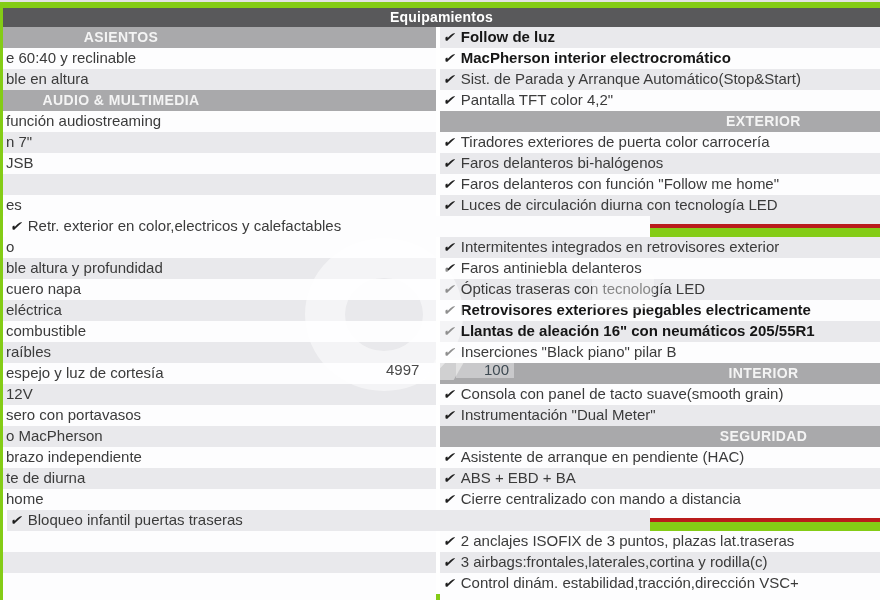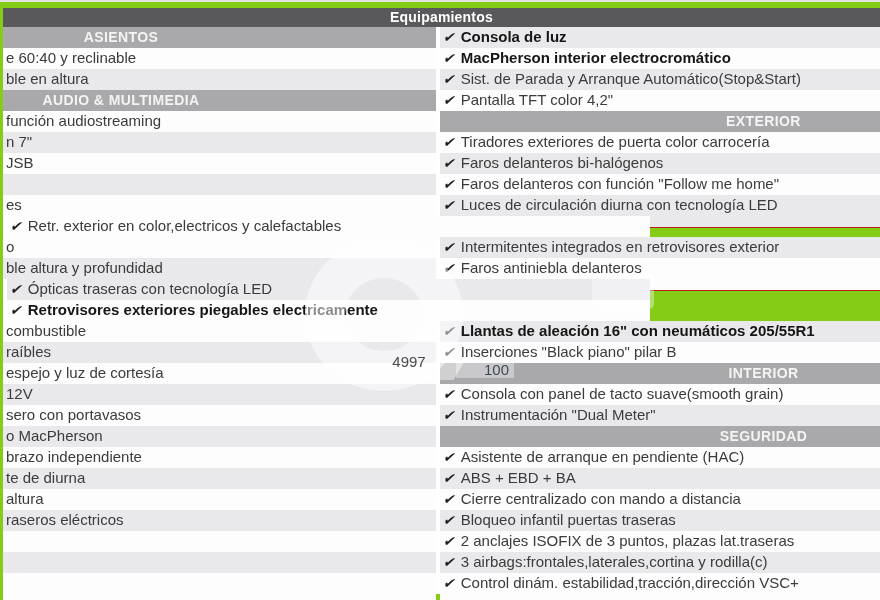--- a/index.html
+++ b/index.html
@@ -9,40 +9,40 @@
   }
   .top-strip{position:absolute;top:0;left:0;right:0;height:2px;background:#e3e3e3;}
   .title-bar{
     position:absolute;top:8px;left:3px;right:0;height:19px;
     background:var(--c-title,#59595b);color:#fff;font-size:14px;font-weight:bold;
     text-align:center;line-height:19px;letter-spacing:.2px;
   }
   .grid{position:absolute;top:27px;left:3px;width:1083px;}
   .row{display:flex;height:21px;}
   .cell{
-    box-sizing:border-box;height:33px;border-bottom:1px solid #b91c1c;
+    box-sizing:border-box;height:33px;border-bottom:4px solid #b91c1c;
     font-size:15px;line-height:20px;color:#3b3b3b;white-space:nowrap;overflow:hidden;
   }
   .cell.l{width:433px;padding-left:3px;}
   .gap{width:4px;height:21px;background:#fff;flex:0 0 4px;}
   .cell.r{width:643px;padding-left:4px;}
   .plain{background:var(--c-plain,#fdfdfe);}
   .shade{background:var(--c-shade,#e9e9ec);}
   .hdr{
     background:var(--c-hdr,#a9a9ab);color:#f4f4f4;font-weight:bold;font-size:14px;
     text-align:center;letter-spacing:.4px;
   }
   .hdr.l{padding-right:200px;}
   .bold{font-weight:bold;color:#161616;}
   .chk{
     display:inline-block;margin-right:5px;color:#1f1f1f;font-size:14px;
     transform:skewX(-14deg);font-weight:normal;
   }
   .overlay{position:absolute;font-size:15px;line-height:16px;}
-  .num-left{top:354px;left:386px;width:46px;text-align:center;color:#4a4a4a;}
+  .num-left{top:362px;left:386px;width:46px;text-align:left;color:#4a4a4a;}
   .num-right-box{top:359px;left:456px;width:58px;height:19px;background:rgba(255,255,255,0.38);}
   .num-right{top:362px;left:472px;color:#3e4a52;margin-left:12px;}
   .wm-ring{
     position:absolute;top:238px;left:305px;width:158px;height:153px;border-radius:50%;
     border:40px solid rgba(255,255,255,0.5);box-sizing:border-box;pointer-events:none;
   }
   .wm-blob{
     position:absolute;top:273px;left:592px;width:62px;height:36px;border-radius:5px;
     background:rgba(255,255,255,0.38);pointer-events:none;
   }
@@ -56,21 +56,21 @@
 
 <div class="frame">
   <div class="top-strip"></div>
   <div class="title-bar">
     <span>Equipamientos</span>
   </div>
   <div class="grid" id="grid">
       <div class="row">
         <div class="cell l hdr">ASIENTOS</div>
         <div class="gap"></div>
-        <div class="cell r shade bold"><span class="chk">✔</span><span>Consola de luz</span></div>
+        <div class="cell r shade bold"><span class="chk">✔</span><span>Follow de luz</span></div>
       </div>
       <div class="row">
         <div class="cell l plain"><span>e 60:40 y reclinable</span></div>
         <div class="gap"></div>
         <div class="cell r plain bold"><span class="chk">✔</span><span>MacPherson interior electrocromático</span></div>
       </div>
       <div class="row">
         <div class="cell l shade"><span>ble en altura</span></div>
         <div class="gap"></div>
         <div class="cell r shade"><span class="chk">✔</span><span>Sist. de Parada y Arranque Automático(Stop&amp;Start)</span></div>
@@ -113,24 +113,26 @@
         <div class="cell l plain"><span>o</span></div>
         <div class="gap"></div>
         <div class="cell r shade"><span class="chk">✔</span><span>Intermitentes integrados en retrovisores exterior</span></div>
       </div>
       <div class="row">
         <div class="cell l shade"><span>ble altura y profundidad</span></div>
         <div class="gap"></div>
         <div class="cell r plain"><span class="chk">✔</span><span>Faros antiniebla delanteros</span></div>
       </div>
       <div class="row">
+        <div class="cell l plain"><span>cuero napa</span></div>
         <div class="gap"></div>
         <div class="cell r shade"><span class="chk">✔</span><span>Ópticas traseras con tecnología LED</span></div>
       </div>
       <div class="row">
+        <div class="cell l shade"><span>eléctrica</span></div>
         <div class="gap"></div>
         <div class="cell r plain bold"><span class="chk">✔</span><span>Retrovisores exteriores piegables electricamente</span></div>
       </div>
       <div class="row">
         <div class="cell l plain"><span>combustible</span></div>
         <div class="gap"></div>
         <div class="cell r shade bold"><span class="chk">✔</span><span>Llantas de aleación 16" con neumáticos 205/55R1</span></div>
       </div>
       <div class="row">
         <div class="cell l shade"><span>raíbles</span></div>
@@ -161,26 +163,25 @@
         <div class="cell l plain"><span>brazo independiente</span></div>
         <div class="gap"></div>
         <div class="cell r plain"><span class="chk">✔</span><span>Asistente de arranque en pendiente (HAC)</span></div>
       </div>
       <div class="row">
         <div class="cell l shade"><span>te de diurna</span></div>
         <div class="gap"></div>
         <div class="cell r shade"><span class="chk">✔</span><span>ABS + EBD + BA</span></div>
       </div>
       <div class="row">
-        <div class="cell l plain"><span>altura</span></div>
+        <div class="cell l plain"><span>home</span></div>
         <div class="gap"></div>
         <div class="cell r plain"><span class="chk">✔</span><span>Cierre centralizado con mando a distancia</span></div>
       </div>
       <div class="row">
-        <div class="cell l shade"><span>raseros eléctricos</span></div>
         <div class="gap"></div>
         <div class="cell r shade"><span class="chk">✔</span><span>Bloqueo infantil puertas traseras</span></div>
       </div>
       <div class="row">
         <div class="cell l plain"><span></span></div>
         <div class="gap"></div>
         <div class="cell r plain"><span class="chk">✔</span><span>2 anclajes ISOFIX de 3 puntos, plazas lat.traseras</span></div>
       </div>
       <div class="row">
         <div class="cell l shade"><span></span></div>

